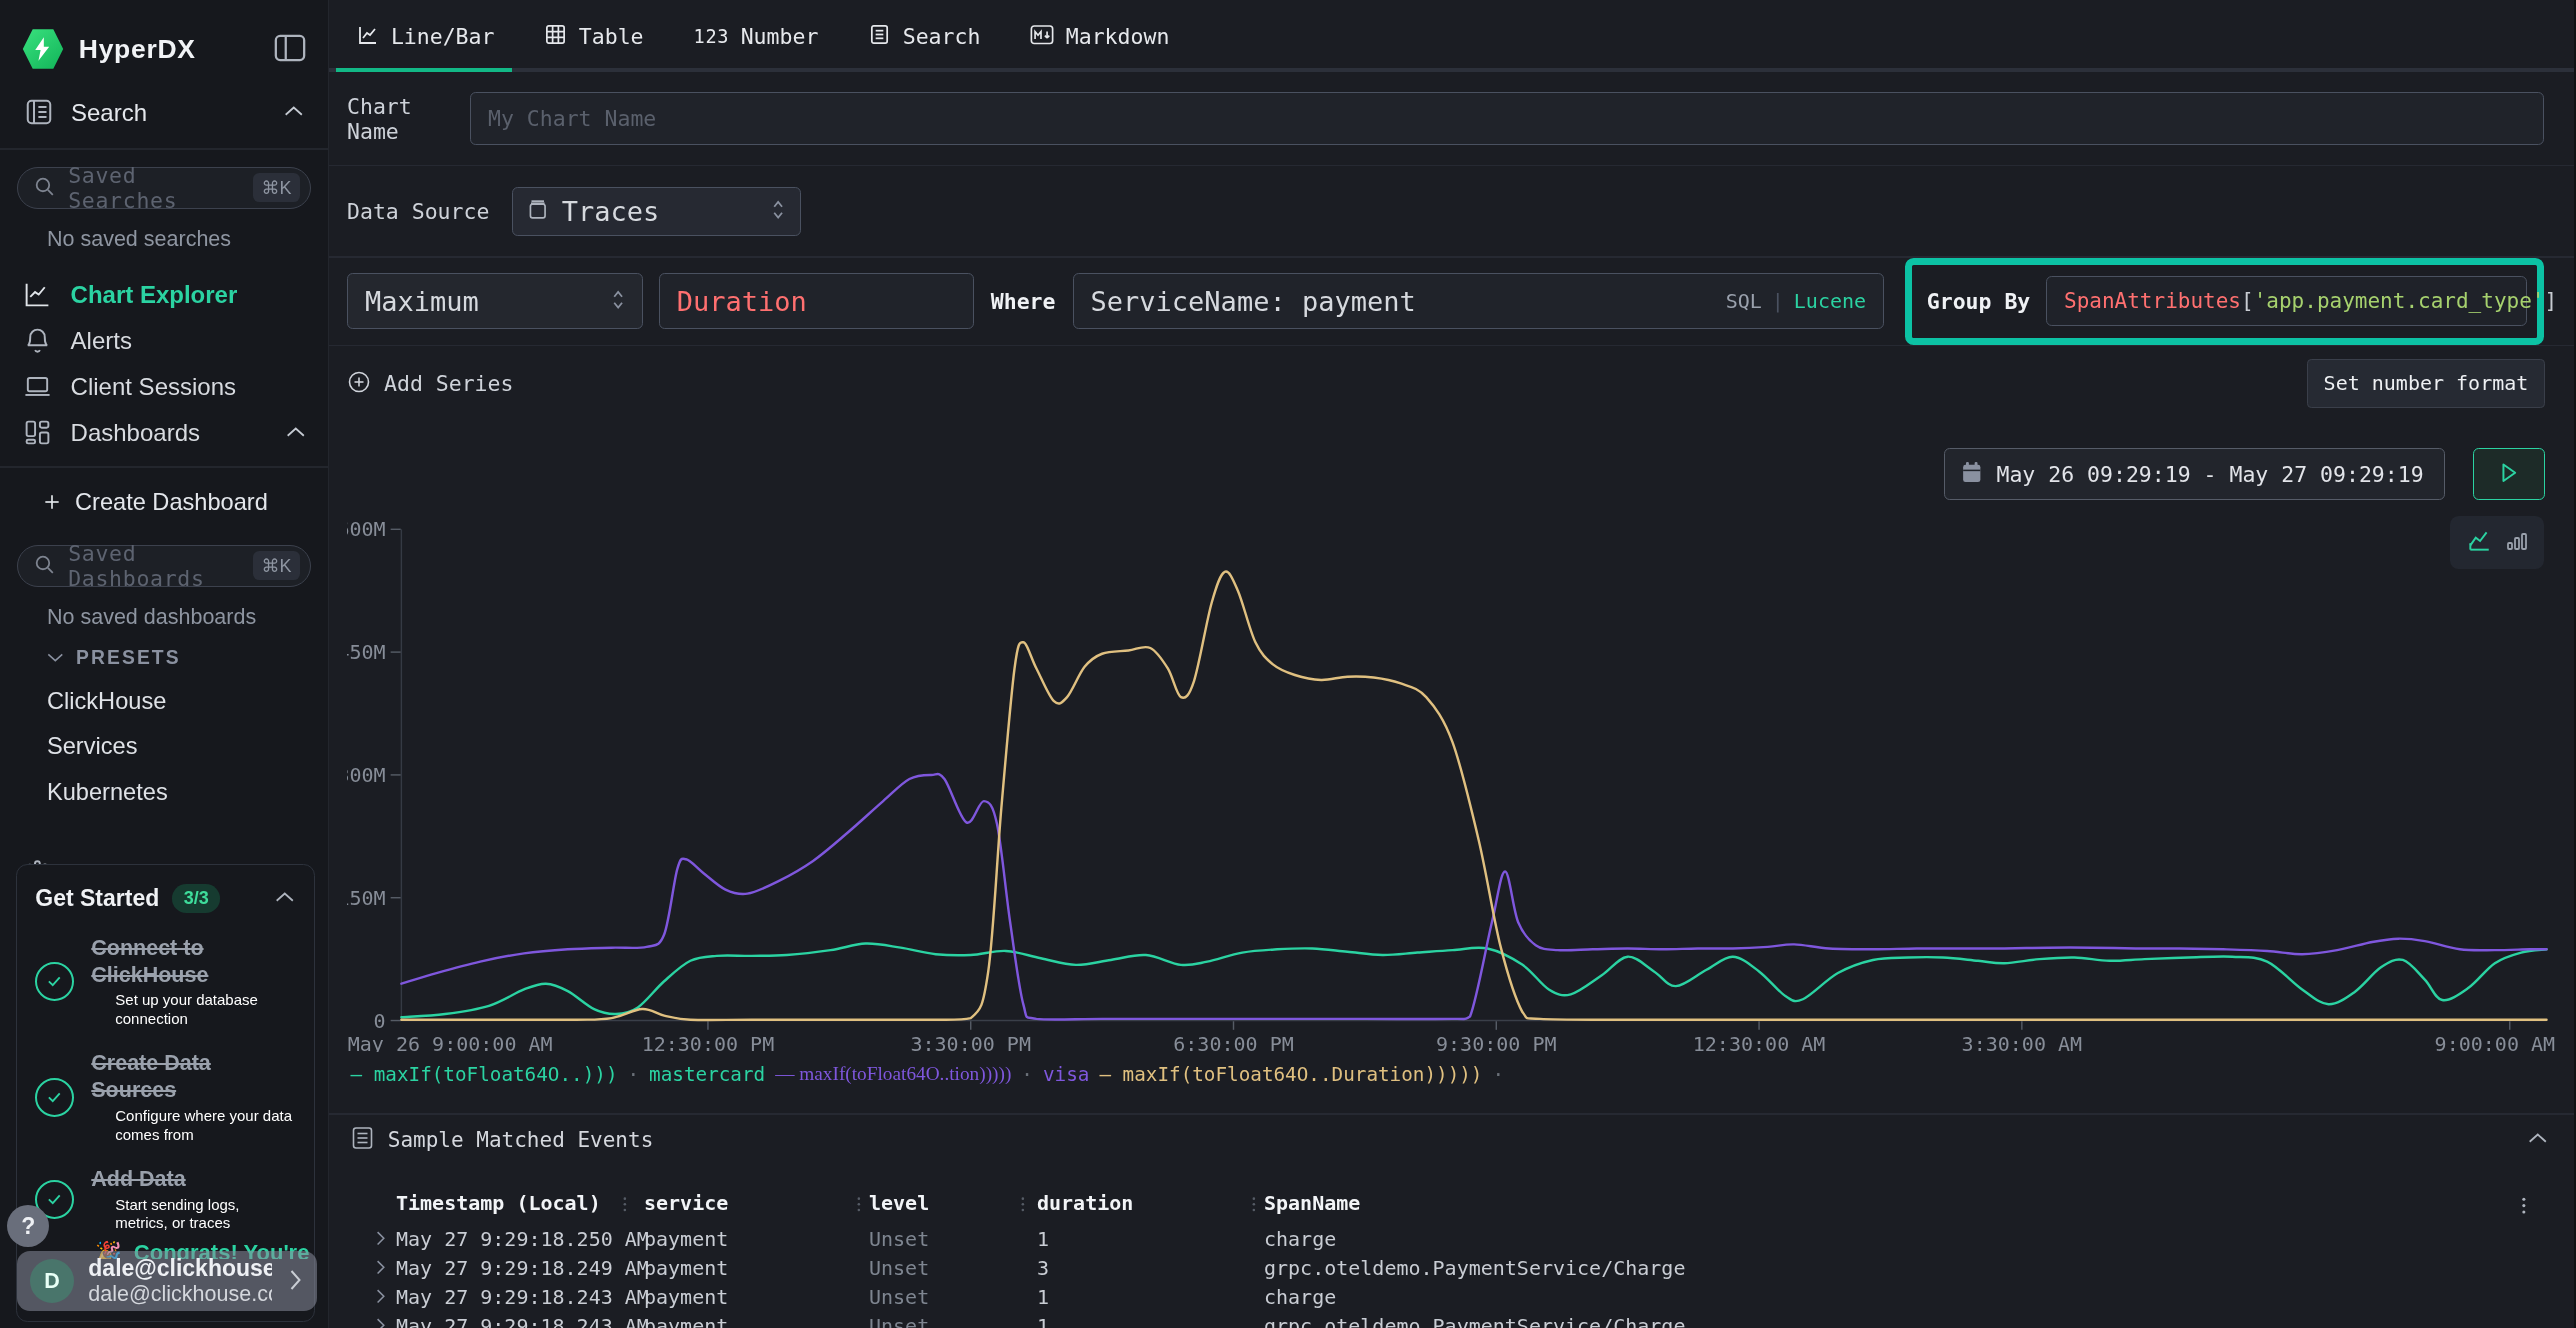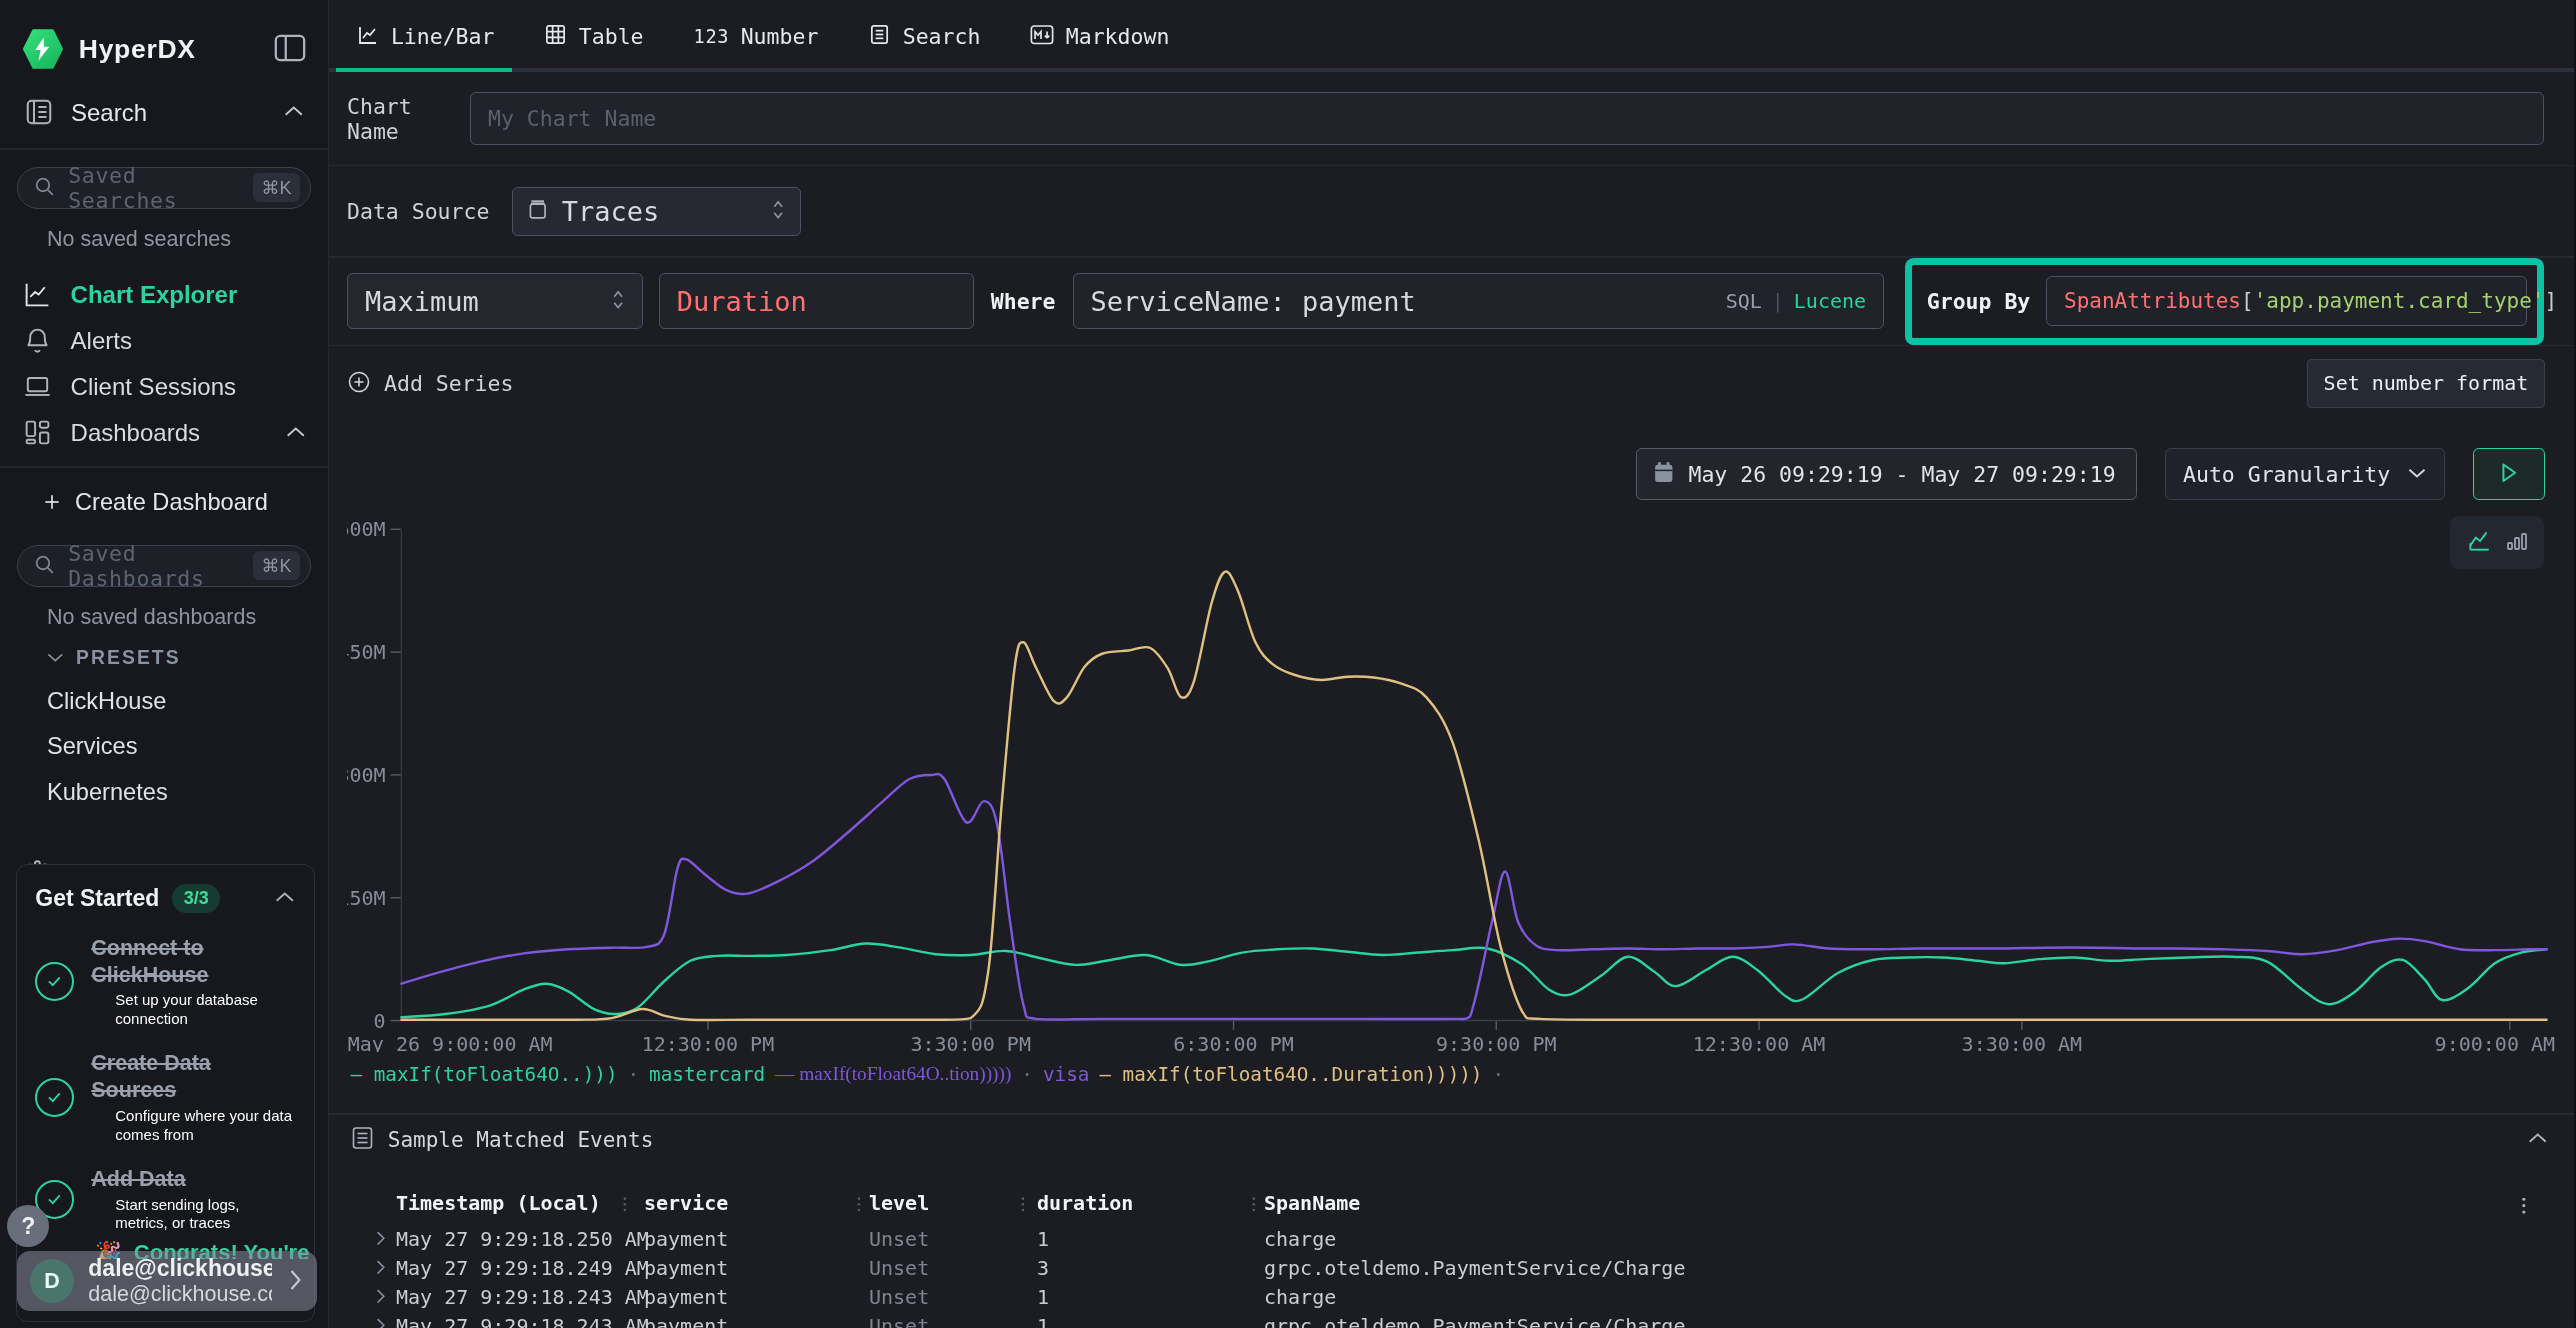--- a/index.html
+++ b/index.html
@@ -475,28 +475,20 @@
         <div class="date-box">
           <span>
             <svg width="21.5" height="23" viewBox="0 0 22 24" fill="#8a91a0">
                 <rect x="2" y="4" width="18" height="18" rx="2.5"></rect>
                 <rect x="5" y="1" width="3" height="5" rx="1.2"></rect>
                 <rect x="14" y="1" width="3" height="5" rx="1.2"></rect>
                 <rect x="2" y="9" width="18" height="1.6" fill="#22252c"></rect>
               </svg>
           </span>
           <span class="dt">May 26 09:29:19 - May 27 09:29:19</span>
-        </div>
-        <div class="gran-box">
-          <span class="gt">Auto Granularity</span>
-          <span>
-            <svg width="20" height="14.3" viewBox="0 0 24 14" fill="none" stroke="#d0d4da" stroke-width="2.4">
-                <polyline points="3,3 12,11 21,3"></polyline>
-              </svg>
-          </span>
         </div>
         <div class="play-btn">
           <span>
             <svg width="18.6" height="21.5" viewBox="0 0 18 22" fill="none" stroke="#2bd3a2" stroke-width="2">
                 <path d="M3 2.5 15 11 3 19.5z" stroke-linejoin="round"></path>
               </svg>
           </span>
         </div>
       </div>
       <div class="charttype-toggle">

